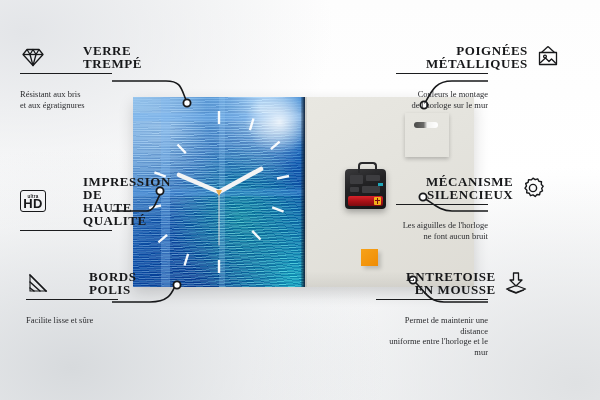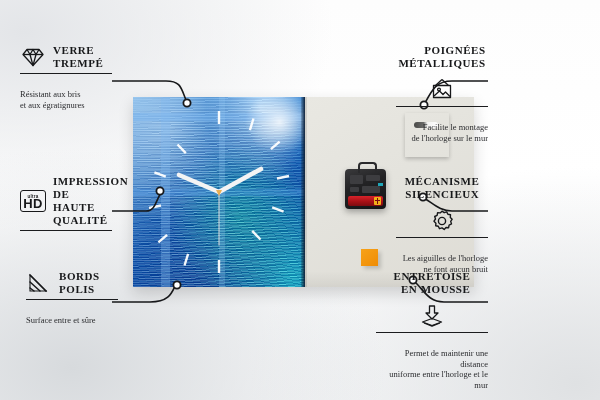--- a/index.html
+++ b/index.html
@@ -120,25 +120,25 @@
     box-shadow:3px 3px 4px rgba(0,0,0,.16);
   }
 
   
   #clockface{position:absolute;inset:0;}
 
   
   .callout{position:absolute;}
   .co-head{display:flex;align-items:center;gap:7px;}
   .co-left .co-head{justify-content:flex-start;}
-  .co-right .co-head{justify-content:space-between;flex-direction:column;}
+  .co-right .co-head{justify-content:space-between;}
   .co-title{
     font-family:"Liberation Serif",serif;
-    font-weight:bold;font-size:11px;line-height:13px;
-    letter-spacing:.55px;color:#17181a;text-transform:uppercase;white-space:pre-line;
+    font-weight:bold;font-size:13px;line-height:13px;
+    letter-spacing:.55px;color:#17181a;text-transform:uppercase;white-space:pre-line;margin-left:30px;
   }
   .co-left .co-title{text-align:left;}
   .co-right .co-title{text-align:right;}
   .co-rule{height:1px;background:#1b1c1e;margin-top:3px;}
   .co-sub{
     font-family:"Liberation Serif",serif;
     font-size:8.5px;line-height:10.5px;color:#2b2c2f;margin-top:15px;white-space:pre-line;
   }
   .co-left .co-sub{text-align:left;}
   .co-right .co-sub{text-align:right;}
@@ -283,41 +283,41 @@
               <path d="M4 18 L8 21"></path>
           <path d="M20 21 L20 21"></path>
             </g>
           <path d="M4 5 L20 21 H4 Z" fill="none" stroke="#17181a" stroke-width="1.1"></path>
           </svg>
       </span>
       <span class="co-title">BORDS
 POLIS</span>
     </div>
     <div class="co-rule"></div>
-    <div class="co-sub">Surface entre et sûre</div>
+    <div class="co-sub">Facilite lisse et sûre</div>
   </div>
 
   <div class="callout co-right" style="left:396px;top:44px;width:92px;">
     <div class="co-head">
       <span class="co-title">POIGNÉES
 MÉTALLIQUES</span>
       <span class="ico">
         <svg viewBox="0 0 26 26">
             <g fill="none" stroke="#17181a" stroke-width="1.3" stroke-linejoin="round">
           <rect x="4.5" y="8.5" width="17" height="12"></rect>
           <path d="M13 2.5 L6.5 8.5"></path>
               <path d="M13 2.5 L19.5 8.5"></path>
           <circle cx="10" cy="12.5" r="1.4"></circle>
           <path d="M5 19 L10.5 14 L14 17.5 L16.5 15 L21 19.5"></path>
             </g>
           </svg>
       </span>
     </div>
     <div class="co-rule"></div>
-    <div class="co-sub">Facilite le montage
+    <div class="co-sub">Couleurs le montage
 de l'horloge sur le mur</div>
   </div>
 
   <div class="callout co-right" style="left:396px;top:175px;width:92px;">
     <div class="co-head">
       <span class="co-title">MÉCANISME
 SILENCIEUX</span>
       <span class="ico">
         <svg viewBox="0 0 26 26">
             <g fill="none" stroke="#17181a" stroke-width="1.4" stroke-linejoin="round">

